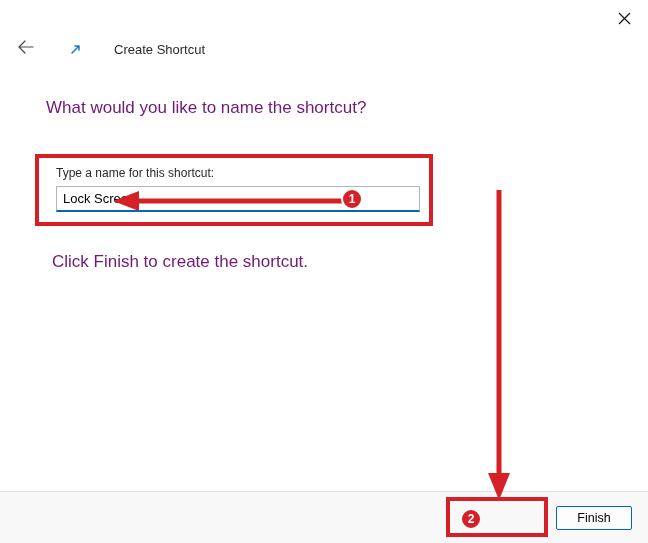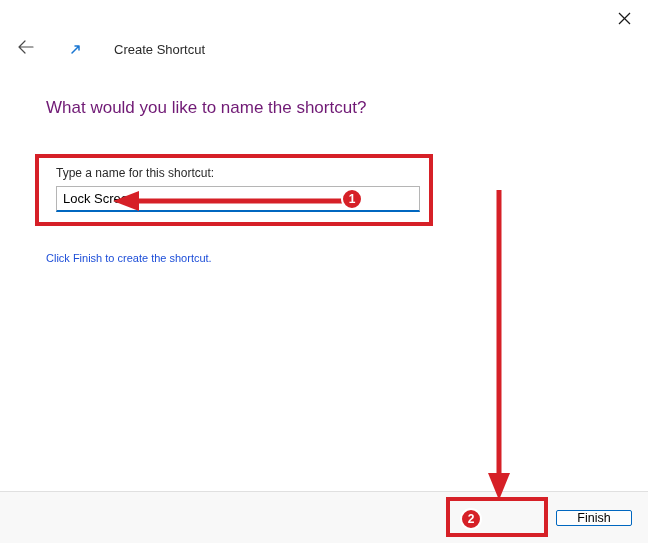--- a/index.html
+++ b/index.html
@@ -93,41 +93,42 @@
     .annotation-box-1 {
       position: absolute;
       left: 35px;
       top: 154px;
       width: 398px;
       height: 72px;
       border: 4px solid #d62027;
       pointer-events: none;
     }
     .help-text {
-      font-size: 11px;
-      color: #1d4ed8;
+      font-size: 17px;
+      color: #701a75;
       margin-top: 30px;
+      margin-left: 6px;
     }
     .footer {
       position: absolute;
       bottom: 0;
       left: 0;
       right: 0;
       height: 52px;
       border-top: 1px solid #e0e0e0;
       background: #f8f8f8;
       display: flex;
       justify-content: flex-end;
       align-items: center;
       padding-right: 16px;
       gap: 8px;
     }
     .btn {
       min-width: 76px;
-      height: 16px;
+      height: 24px;
       border: 1px solid #c9c9c9;
       background: #fdfdfd;
       font-size: 12.5px;
       font-family: inherit;
       cursor: pointer;
       border-radius: 2px;
       padding: 0 12px;
     }
     .btn-primary {
       border: 1.5px solid #0067c0;

